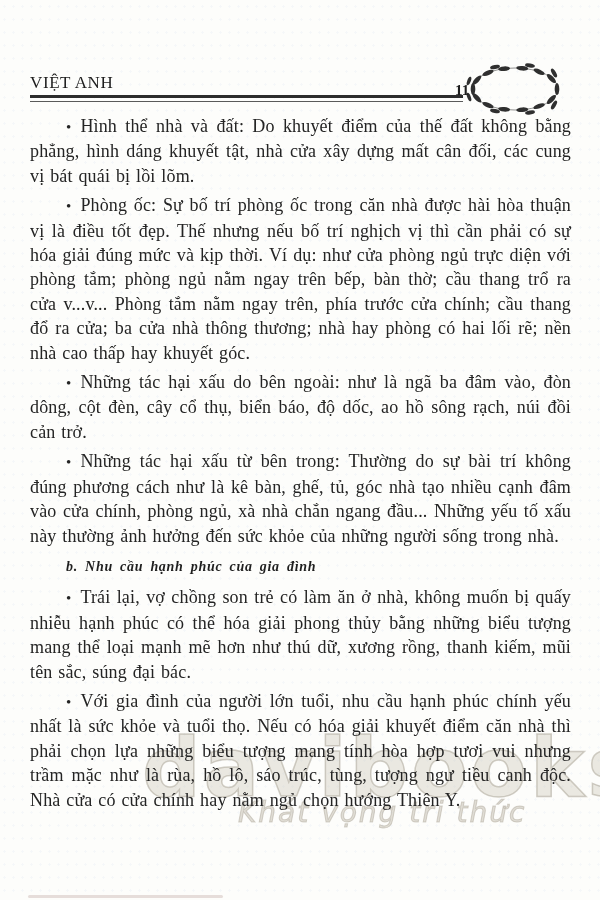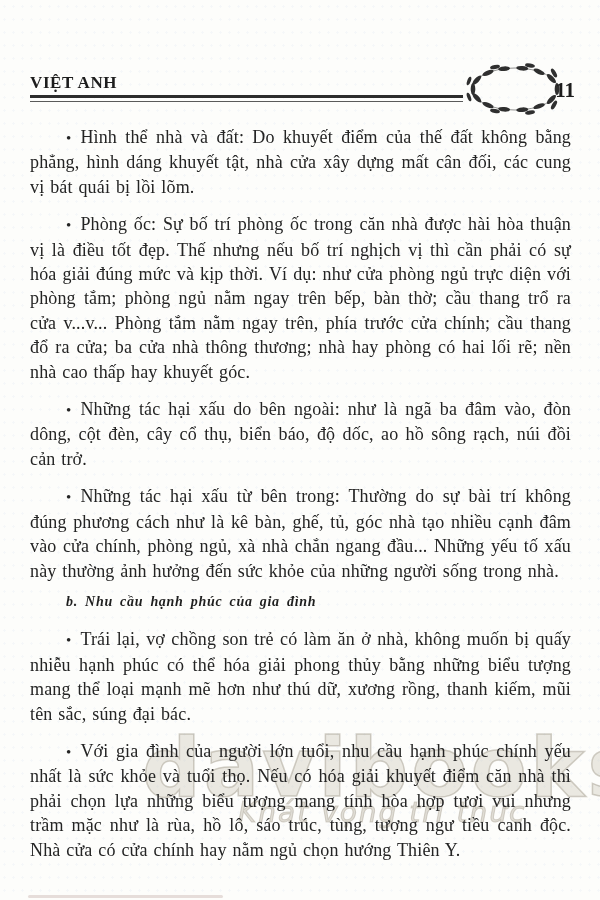--- a/index.html
+++ b/index.html
@@ -8,39 +8,39 @@
     background:#fdfdfb; overflow:hidden;
     font-family:"Liberation Serif","DejaVu Serif",serif;
     color:#242424;
     background-image: radial-gradient(rgba(110,145,215,0.05) 1px, transparent 1.2px);
     background-size: 9px 13px;
   }
 
   
   .book-title {
     position:absolute; left:30px; top:73px;
-    font-size:17px; font-weight:bold; letter-spacing:0.6px; color:#1d1d1d;
+    font-size:17px; font-weight:normal; letter-spacing:0.6px; color:#1d1d1d;
   }
   .rule-thick { position:absolute; left:30px; top:95px; width:433px; height:3px; background:#2c2c2c; }
   .rule-thin  { position:absolute; left:30px; top:101px; width:433px; height:1px; background:#5a5a5a; }
 
   .ornament { position:absolute; left:455px; top:61px; width:120px; height:58px; }
   .ornament svg { position:absolute; inset:0; }
   .page-number {
-    position:absolute; inset:0; text-align:right; line-height:58px;
-    font-size:21px; font-weight:bold; color:#1d1d1d;
+    position:absolute; inset:0; text-align:left; line-height:58px;
+    font-size:15px; font-weight:bold; color:#1d1d1d;
   }
 
   
   .content {
     position:absolute; left:30px; top:112px; width:541px;
     font-size:18px; line-height:24.4px; text-align:justify;
     letter-spacing:0.15px; word-spacing:1.2px; z-index:2;
   }
-  .content p { margin:13px 0 5px 0; }
+  .content p { margin:2px 0 5px 0; }
   .para.bullet, .para.indent { text-indent:36px; }
   .bullet-char { font-size:15px; padding-right:9px; }
   .section-heading {
     font-weight:bold; font-style:italic; font-size:14px;
     letter-spacing:0.7px; word-spacing:3px; text-indent:36px;
     margin:7px 0 6px 0 !important; color:#1f1f1f;
   }
 
   
   .watermark { position:absolute; z-index:1; pointer-events:none; white-space:nowrap; }

